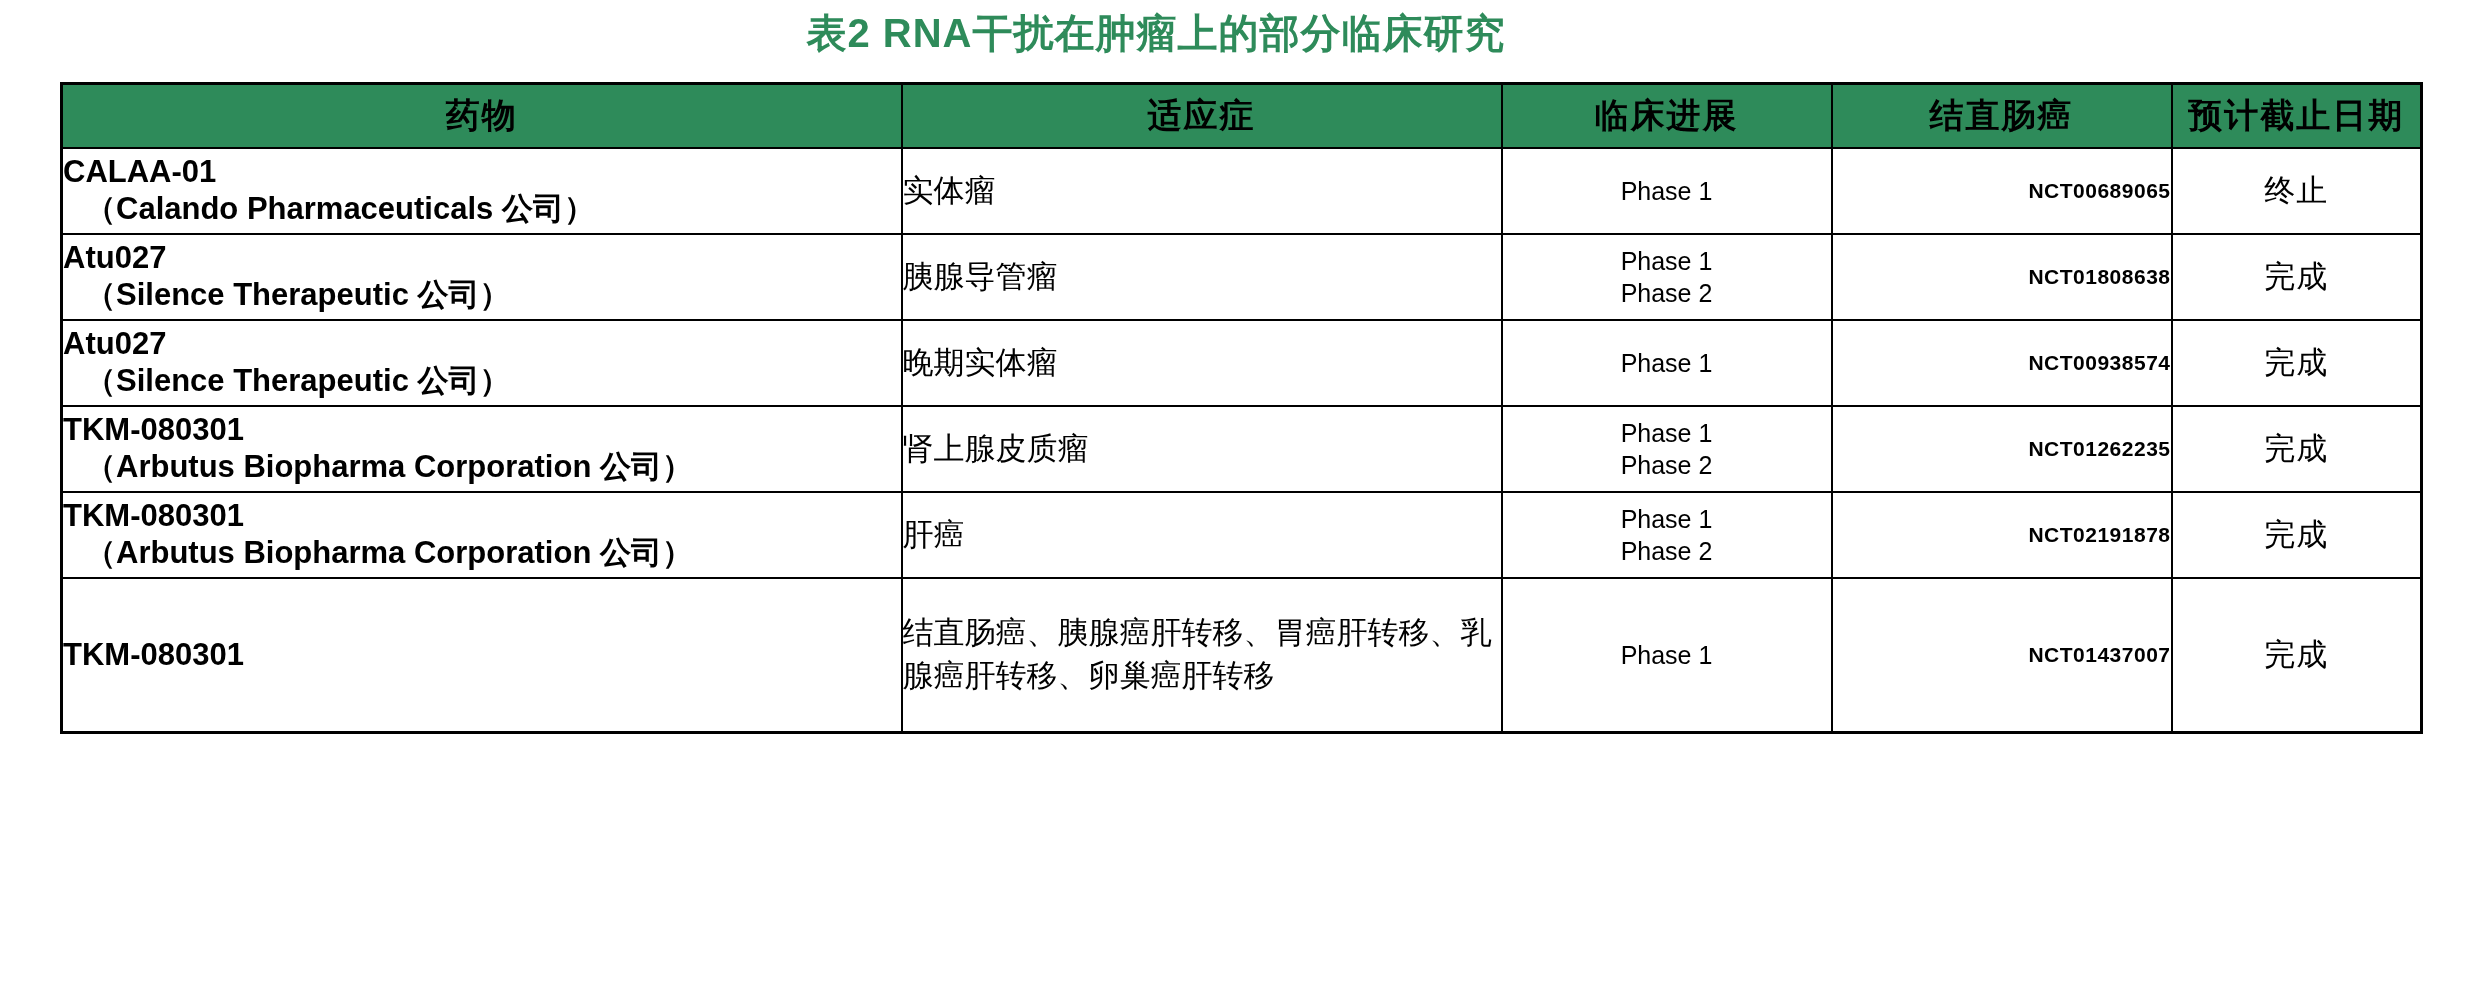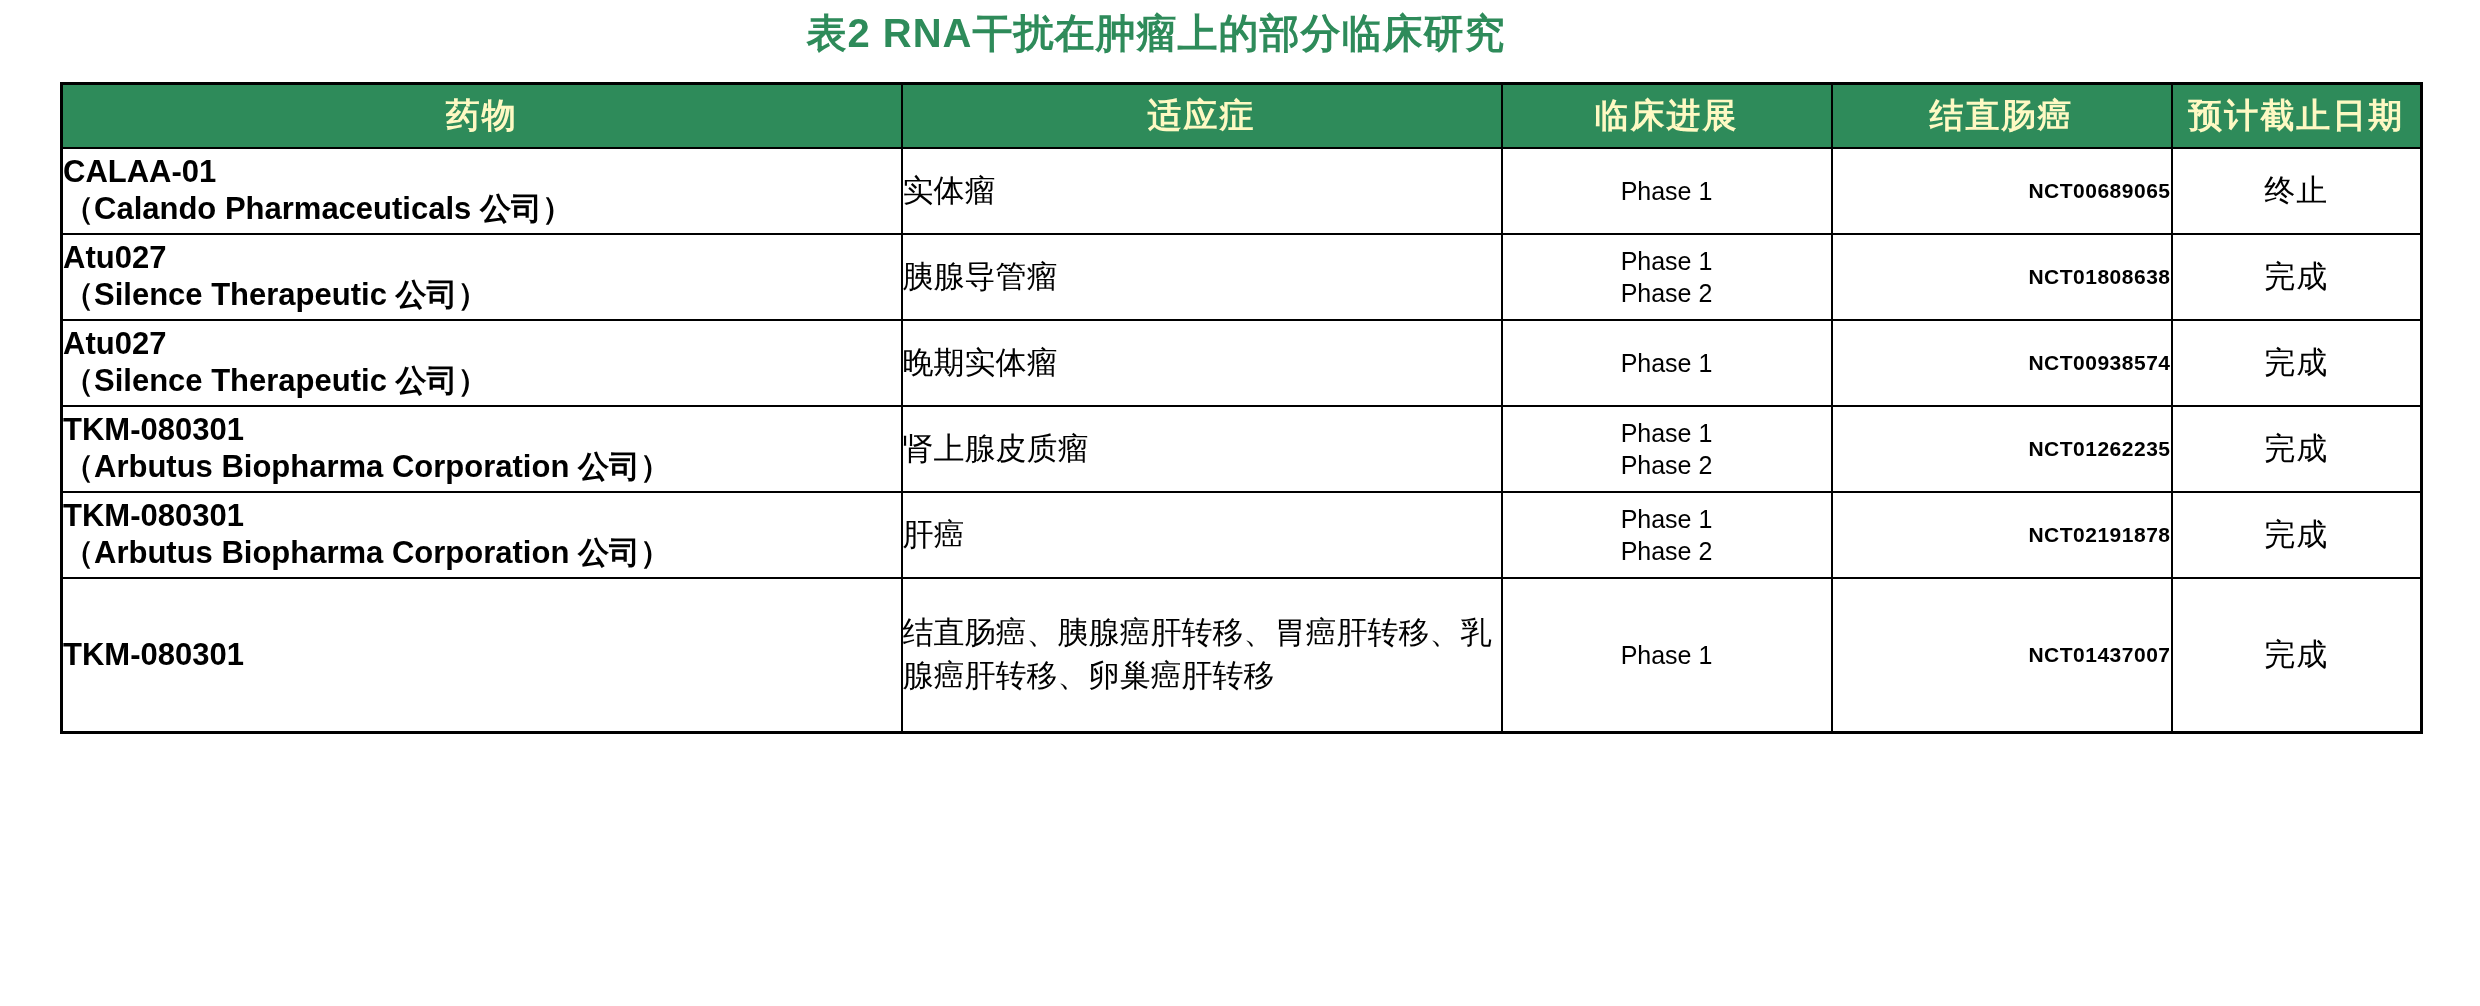--- a/index.html
+++ b/index.html
@@ -47,21 +47,21 @@
     border: 3px solid #000000;
   }
   table.clinical th,
   table.clinical td {
     border: 2px solid #000000;
     padding: 0;
     vertical-align: middle;
   }
   thead th {
     background: #2E8B5A;
-    color: #fef9c3;
+    color: #000000;
     font-size: 34px;
     font-weight: bold;
     text-align: center;
     height: 62px;
     letter-spacing: 2px;
   }
 
   
   .col-drug        { width: 840px; }
   .col-indication  { width: 600px; }
@@ -72,21 +72,21 @@
   
   td.drug {
     padding: 10px 0 12px 8px;
     font-size: 31px;
     font-weight: bold;
     line-height: 1.18;
     letter-spacing: 0px;
     vertical-align: middle;
   }
   td.drug .drug-name   { display: block; }
-  td.drug .drug-company{ display: block; }
+  td.drug .drug-company{ display: block; padding-left: 22px; }
 
   td.indication {
     padding: 8px 8px 8px 12px;
     font-size: 31px;
     line-height: 1.38;
     text-align: left;
     vertical-align: middle;
   }
   td.phase {
     text-align: center;

